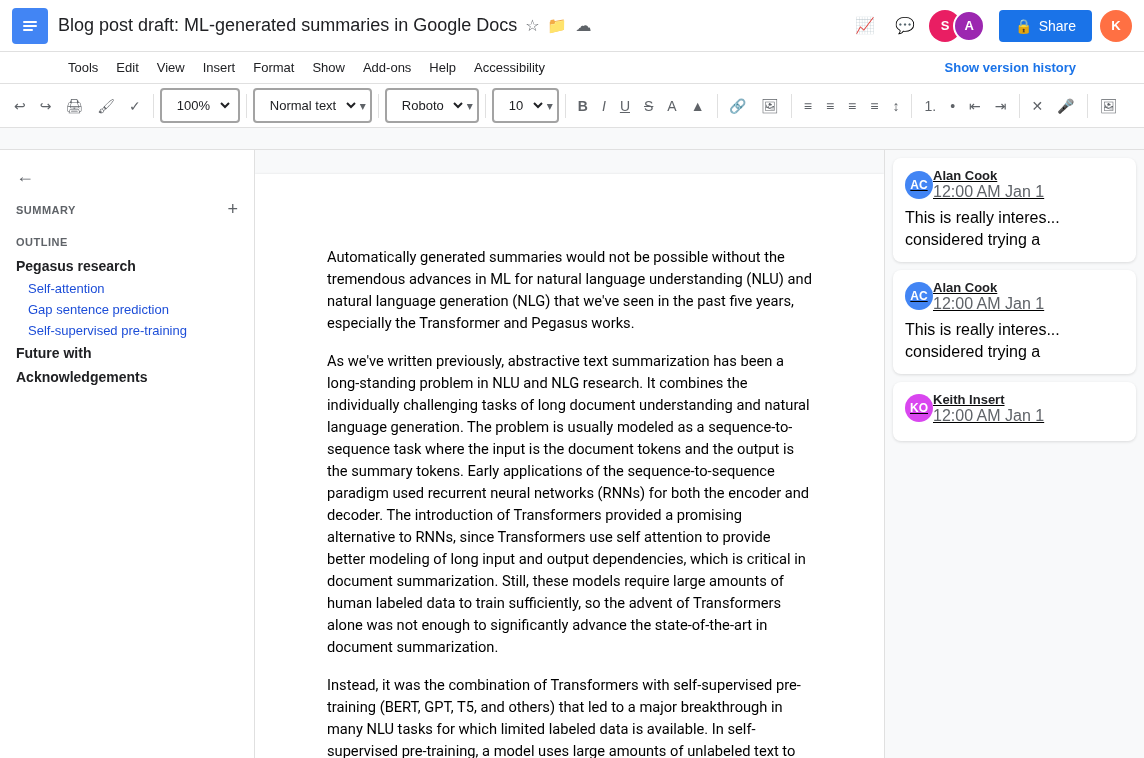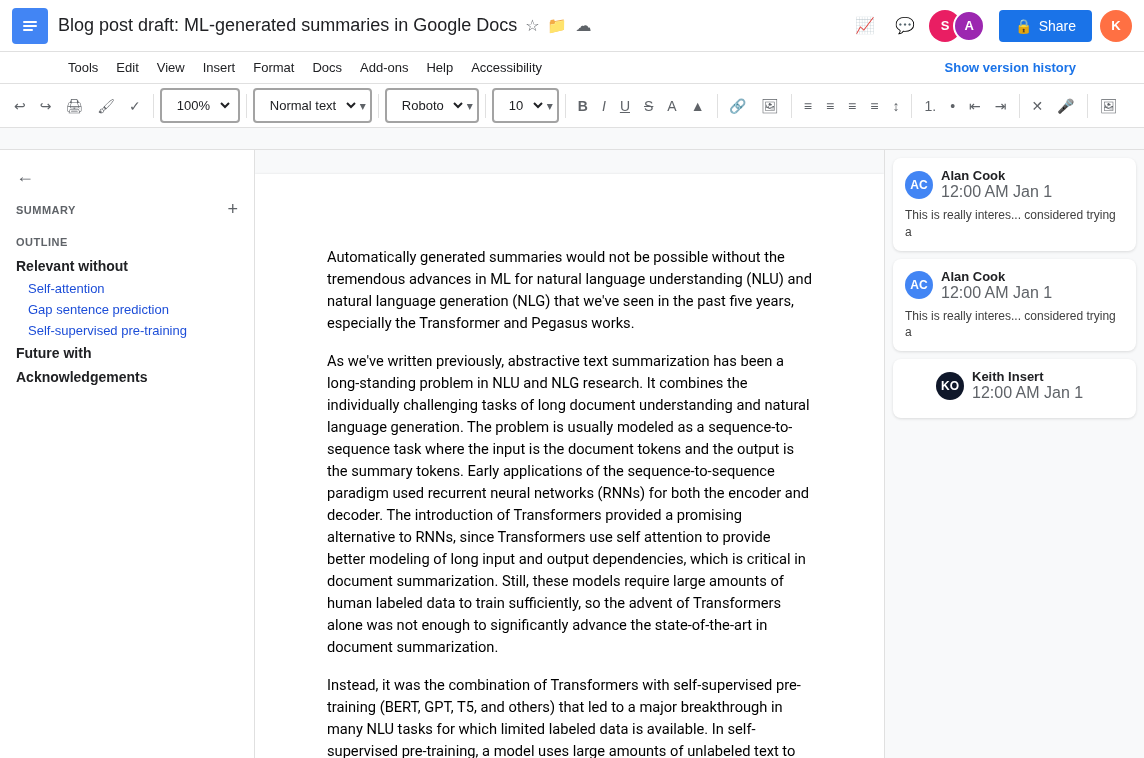--- a/index.html
+++ b/index.html
@@ -145,27 +145,27 @@
       display: flex;
       flex-direction: column;
       gap: 8px;
     }
     .comment-card {
       background: #fff;
       border-radius: 8px;
       padding: 10px 12px;
       box-shadow: 0 1px 3px rgba(0,0,0,0.12);
     }
-    .comment-header { display: flex; align-items: center; gap: 8px; margin-bottom: 6px; }
+    .comment-header { display: flex; align-items: center; margin-bottom: 6px; text-decoration: underline; }
     .comment-avatar { width: 28px; height: 28px; border-radius: 50%; display:flex; align-items:center; justify-content:center; font-size:12px; font-weight:bold; color:white; flex-shrink:0; }
     .ca1 { background: #4285f4; }
-    .ca2 { background: #0f172a; margin-left: 31px; }
+    .ca2 { background: #d946ef; }
     .comment-author { font-size: 13px; font-weight: 600; color: #202124; }
     .comment-time { font-size: 16px; color: #5f6368; }
-    .comment-text { font-size: 12px; color: #404040; line-height: 1.4; }
+    .comment-text { font-size: 16px; color: #000000; line-height: 1.4; }
   </style>
 </head>
 <body>
 
 <div class="title-bar">
   <div class="app-icon">
     <svg width="22" height="22" viewBox="0 0 22 22">
         <rect width="14" height="2" x="4" y="6" rx="1" fill="white"></rect>
         <rect width="14" height="2" x="4" y="10" rx="1" fill="white"></rect>
         <rect width="10" height="2" x="4" y="14" rx="1" fill="white"></rect>
@@ -193,21 +193,21 @@
     <div class="av-main">K</div>
   </div>
 </div>
 
 <div class="menu-bar">
   <span class="menu-item">Tools</span>
   <span class="menu-item">Edit</span>
   <span class="menu-item">View</span>
   <span class="menu-item">Insert</span>
   <span class="menu-item">Format</span>
-  <span class="menu-item">Docs</span>
+  <span class="menu-item">Show</span>
   <span class="menu-item">Add-ons</span>
   <span class="menu-item">Help</span>
   <span class="menu-item">Accessibility</span>
   <span class="menu-separator"></span>
   <span class="menu-item" style="color:#1a73e8; font-size:13px;font-weight:bold;">Show version history</span>
 </div>
 
 <div class="toolbar">
   <button class="tb-btn" title="Undo">↩</button>
   <button class="tb-btn" title="Redo">↪</button>
@@ -281,21 +281,21 @@
 <div class="main-layout">
 
   <div class="sidebar">
     <div class="sidebar-back">←</div>
     <div class="sidebar-header">
       <span class="sidebar-title">SUMMARY</span>
       <span class="sidebar-add">+</span>
     </div>
     <div class="outline-label">OUTLINE</div>
 
-    <div class="outline-h1">Relevant without</div>
+    <div class="outline-h1">Pegasus research</div>
     <div class="outline-h2">Self-attention</div>
     <div class="outline-h2">Gap sentence prediction</div>
     <div class="outline-h2">Self-supervised pre-training</div>
     <div class="outline-h1">Future with</div>
     <div class="outline-h1">Acknowledgements</div>
   </div>
 
   <div class="content-area">
     <div class="doc-page">
       <p>Automatically generated summaries would not be possible without the tremendous advances in ML for natural language understanding (NLU) and natural language generation (NLG) that we've seen in the past five years, especially the Transformer and Pegasus works.</p>

